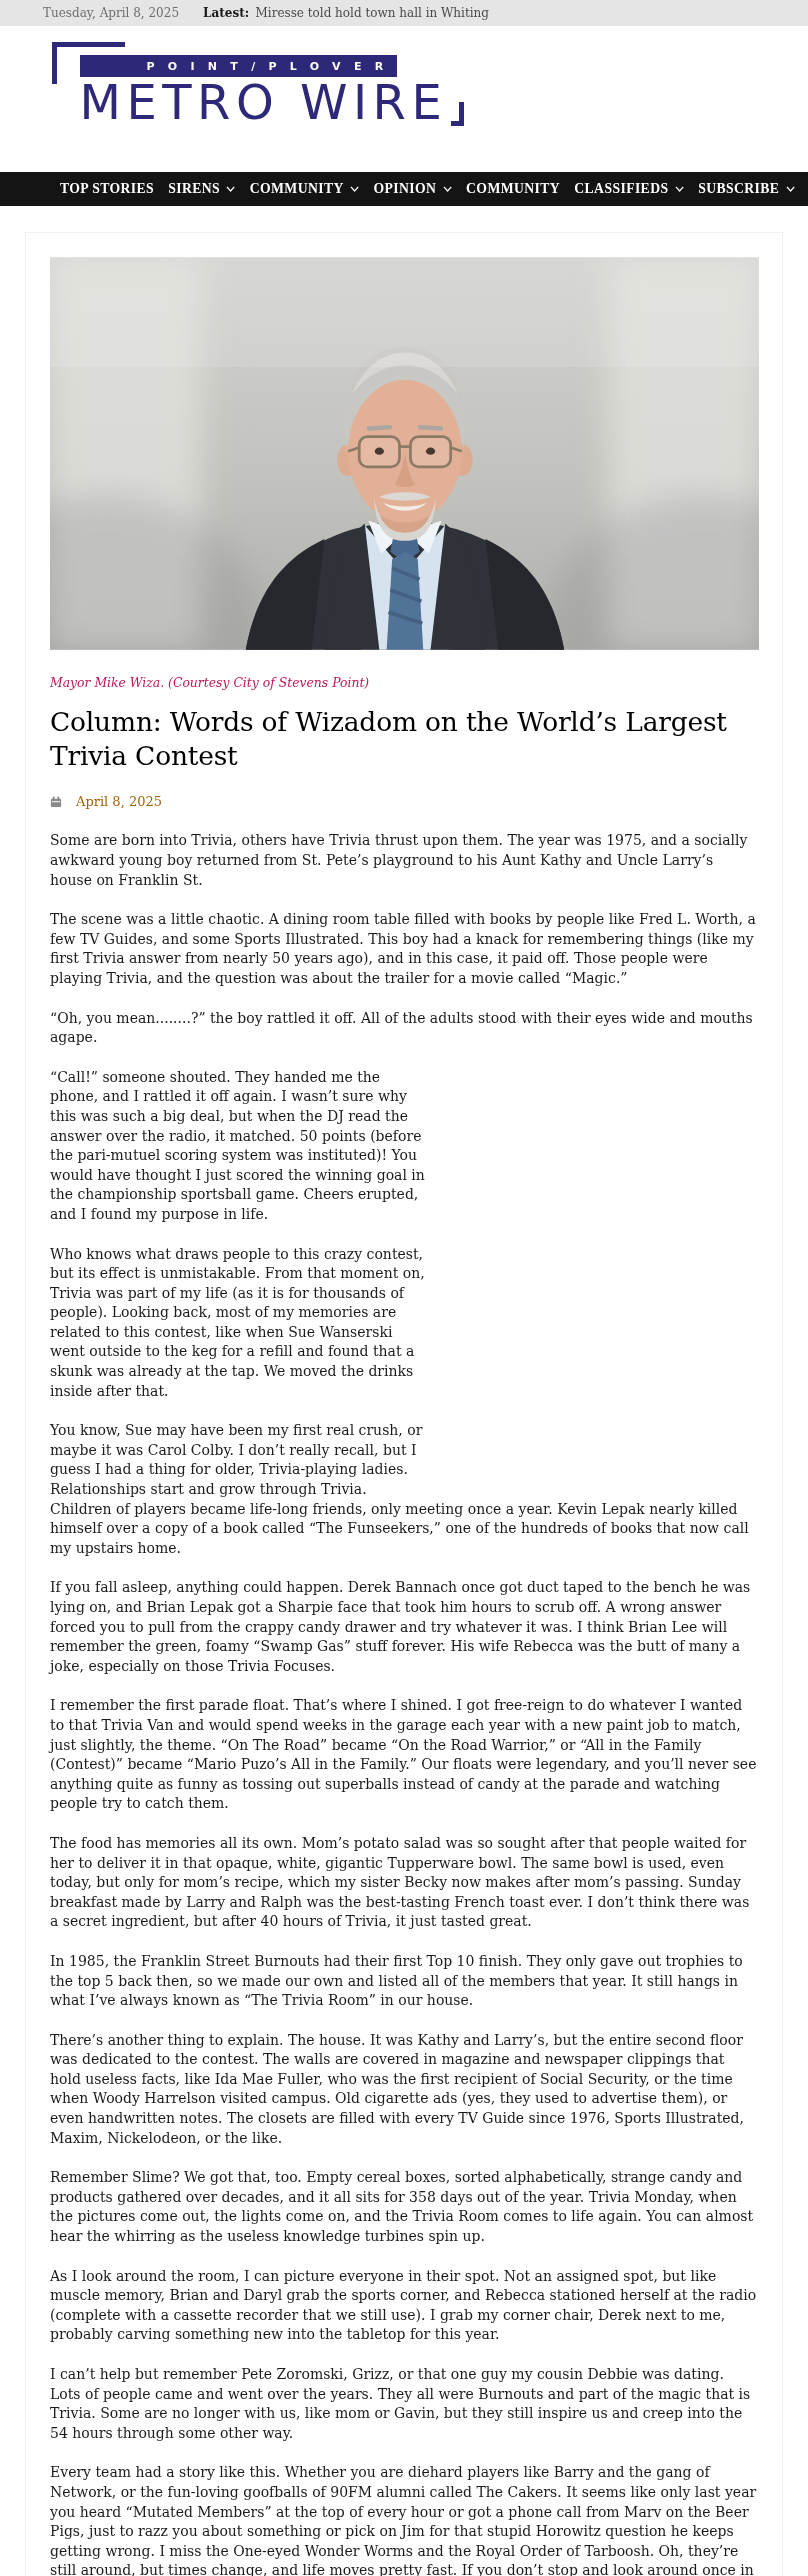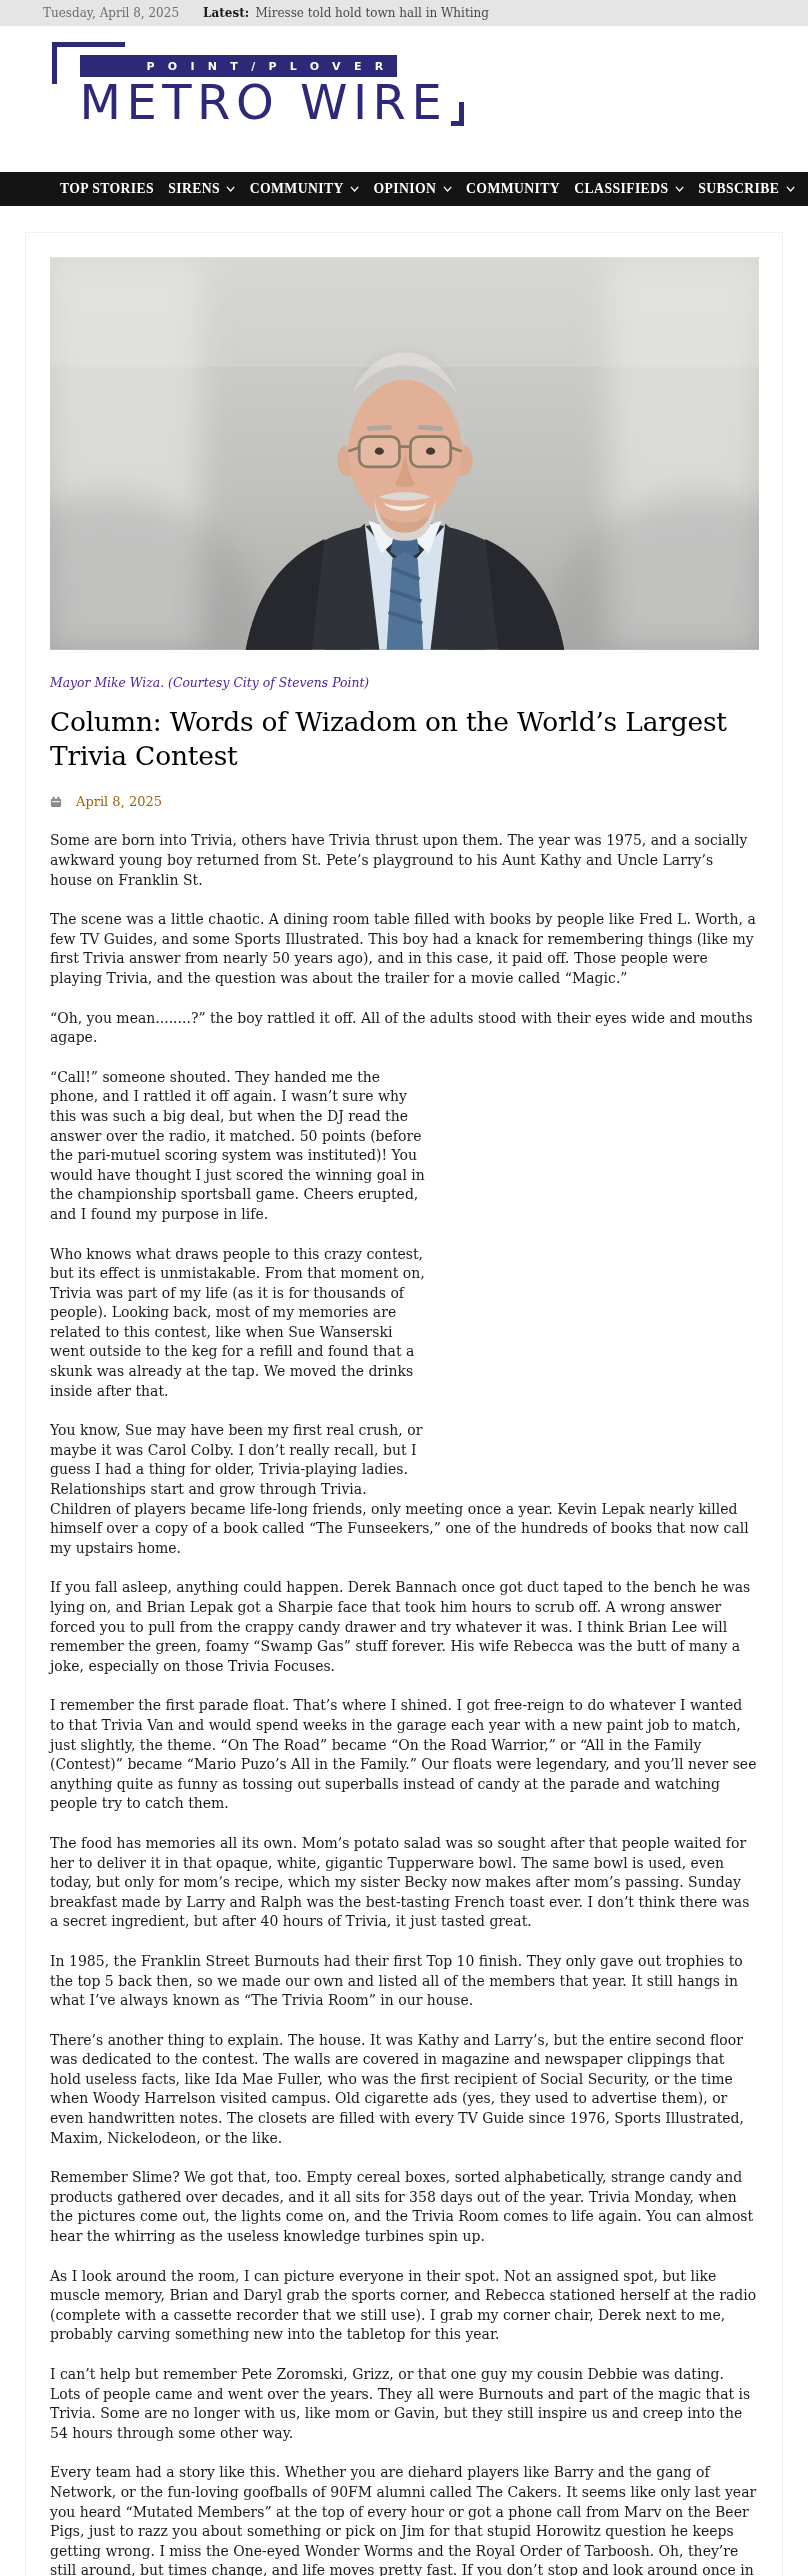--- a/index.html
+++ b/index.html
@@ -57,21 +57,21 @@
   .content {
     margin:26px 25px 0 25px;
     border:0.9px solid #f1f1f1;
     padding:24px 24px 59px 24px;
     background:#fff;
   }
   
   .photo { width:709px; height:393px; display:block; }
   .photo svg { display:block; }
   .caption {
-    margin-top:25px; font-style:italic; font-size:12.4px; color:#4c1d95;
+    margin-top:25px; font-style:italic; font-size:12.4px; color:#be185d;
   }
   
   .title {
     margin-top:14.6px; font-size:26.5px; line-height:1.28; font-weight:400;
     color:#000; letter-spacing:-0.2px;
   }
   .meta { margin-top:22px; display:flex; align-items:center; gap:14px;
     font-size:13px; color:#a16207; }
   .meta svg { display:block; }
   .byline { margin-top:18.3px; font-size:13.7px; color:#111; }

